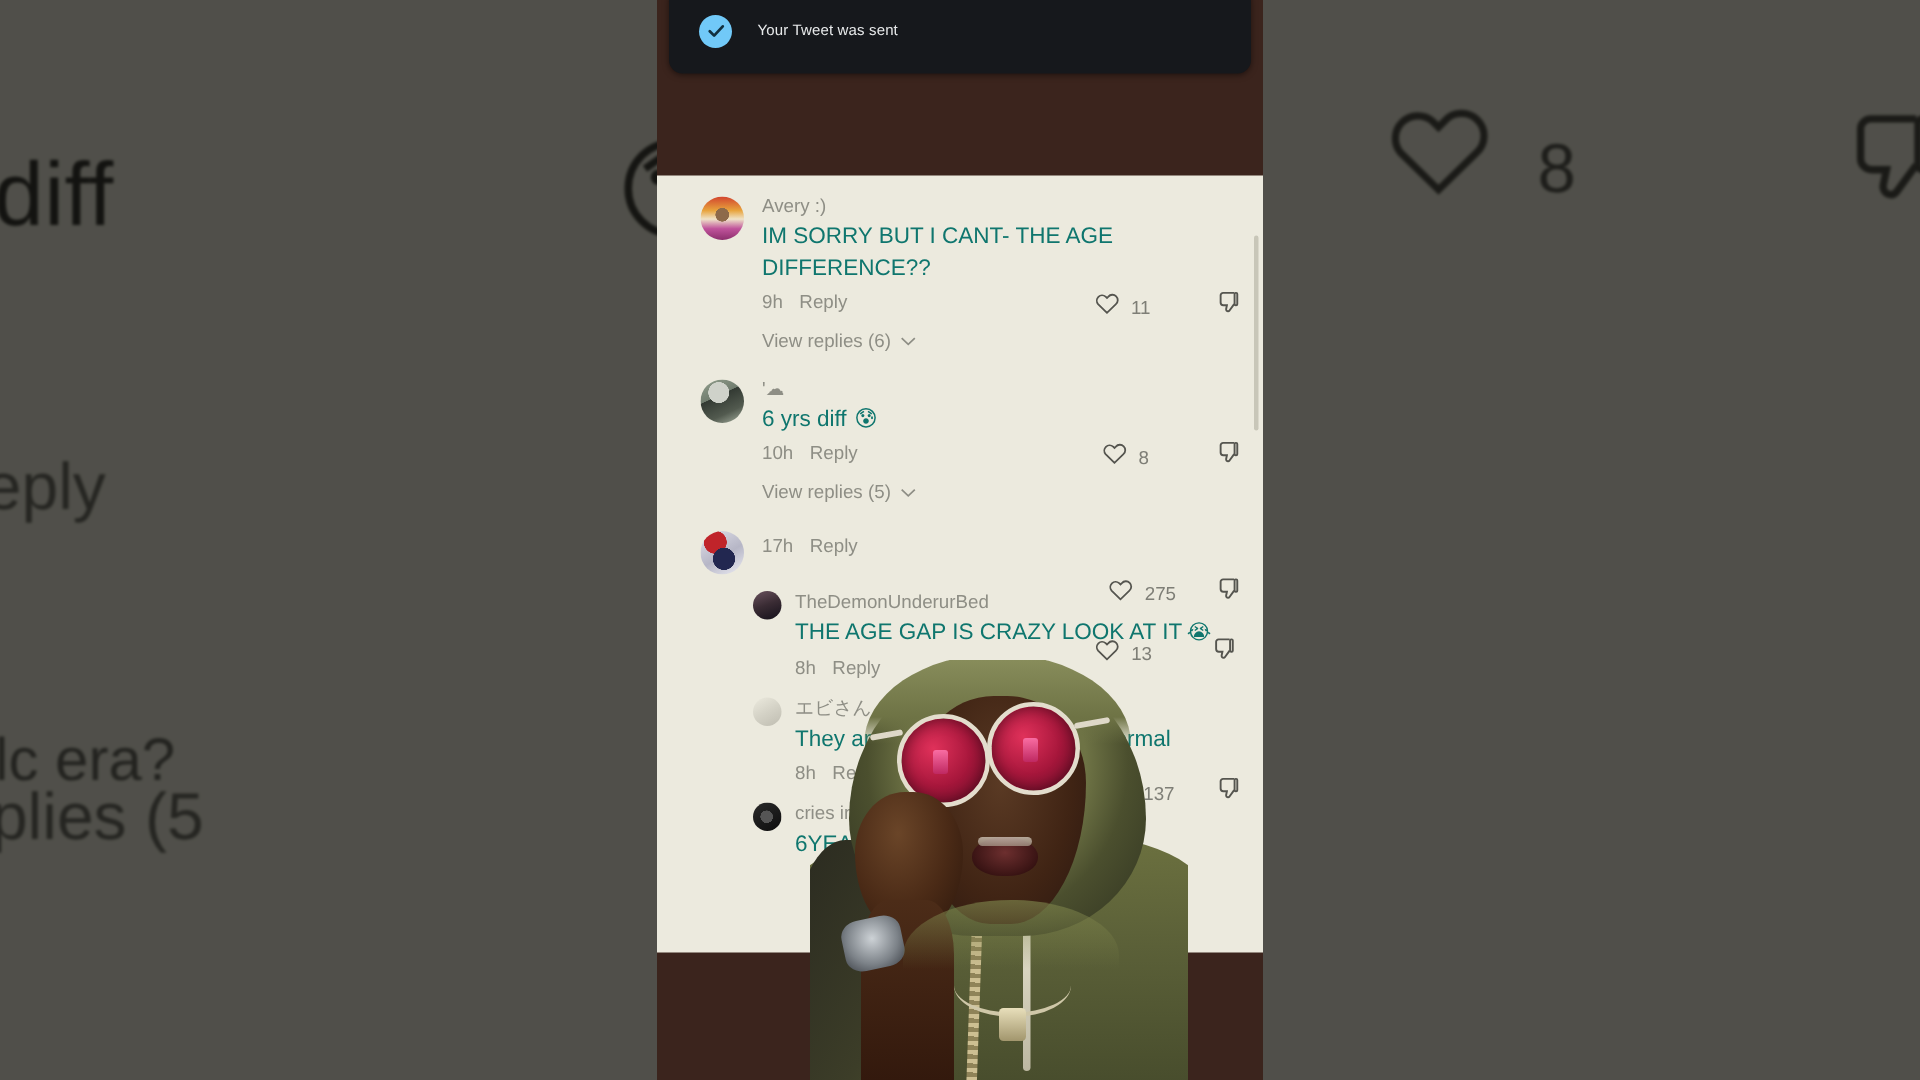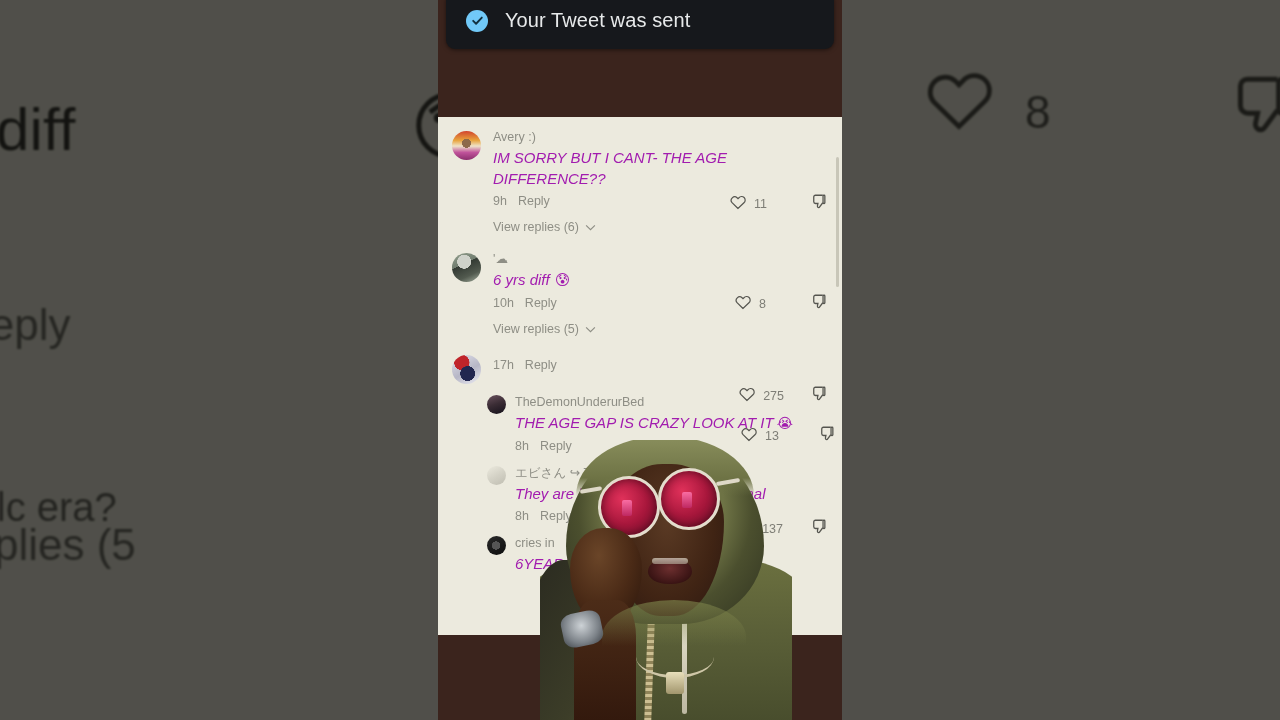--- a/index.html
+++ b/index.html
@@ -73,35 +73,36 @@
     width: 22px; height: 22px;
     border-radius: 50%;
     background: #71c9f8;
     display: flex; align-items: center; justify-content: center;
     flex: 0 0 auto;
   }
   #toast .chk svg { display: block; }
   #toast .toast-msg {
     margin-left: 17px;
     color: #e7e9ea;
-    font-size: 20px;
+    font-size: 10px;
     letter-spacing: 0.1px;
   }
 
   
   #comment-panel {
     position: absolute;
     left: 438px; top: 117px;
     width: 404px; height: 518px;
     background: #eceade;
     overflow: hidden;
   }
   .comment {
     position: relative;
     padding: 0 18px 0 0;
+    margin-left: 15px;
   }
   .c-row { display: flex; }
   .avatar {
     flex: 0 0 auto;
     border-radius: 50%;
     overflow: hidden;
     position: relative;
   }
   .av-lg { width: 29px; height: 29px; margin: 2px 0 0 14px; }
   .av-sm { width: 19px; height: 19px; margin: 1px 0 0 0; }
@@ -109,25 +110,24 @@
 
   .c-name {
     font-size: 12.5px;
     color: #8e8e85;
     line-height: 17px;
     white-space: nowrap;
     overflow: hidden;
   }
   .c-text {
     font-size: 15px;
-    color: #a21caf;
+    color: #0f766e;
     line-height: 21px;
     padding-top: 1px;
     word-wrap: break-word;
-    font-style: italic;
   }
   .c-meta {
     font-size: 12.5px;
     color: #8e8e85;
     line-height: 19px;
     padding-top: 3px;
     display: flex;
     align-items: center;
     gap: 11px;
   }
@@ -339,21 +339,21 @@
           <div class="c-name">TheDemonUnderurBed</div>
           <div class="c-text">
             <span>THE AGE GAP IS CRAZY LOOK AT IT</span><span class="emj" style="font-size:14px; padding-left:3px;">😭</span>
           </div>
           <div class="c-meta">
             <span>8h</span>
             <span class="reply">Reply</span>
           </div>
         </div>
       </div>
-      <div class="c-actions" style="right:6px; top:41px;">
+      <div class="c-actions" style="right:17px; top:41px;">
         <span class="like-grp">
           <span class="ic">
             <svg width="18" height="17" viewBox="0 0 24 24" fill="none" stroke="#55554f" stroke-width="1.7">
               <path d="M12 20.5 3.6 12.3a5 5 0 0 1 7.1-7l1.3 1.3 1.3-1.3a5 5 0 1 1 7.1 7z"></path>
             </svg>
           </span>
           <span class="like-cnt">13</span>
         </span>
         <span class="ic" style="margin-left:39px;">
           <svg width="18" height="18" viewBox="0 0 24 24" fill="none" stroke="#55554f" stroke-width="1.7">

